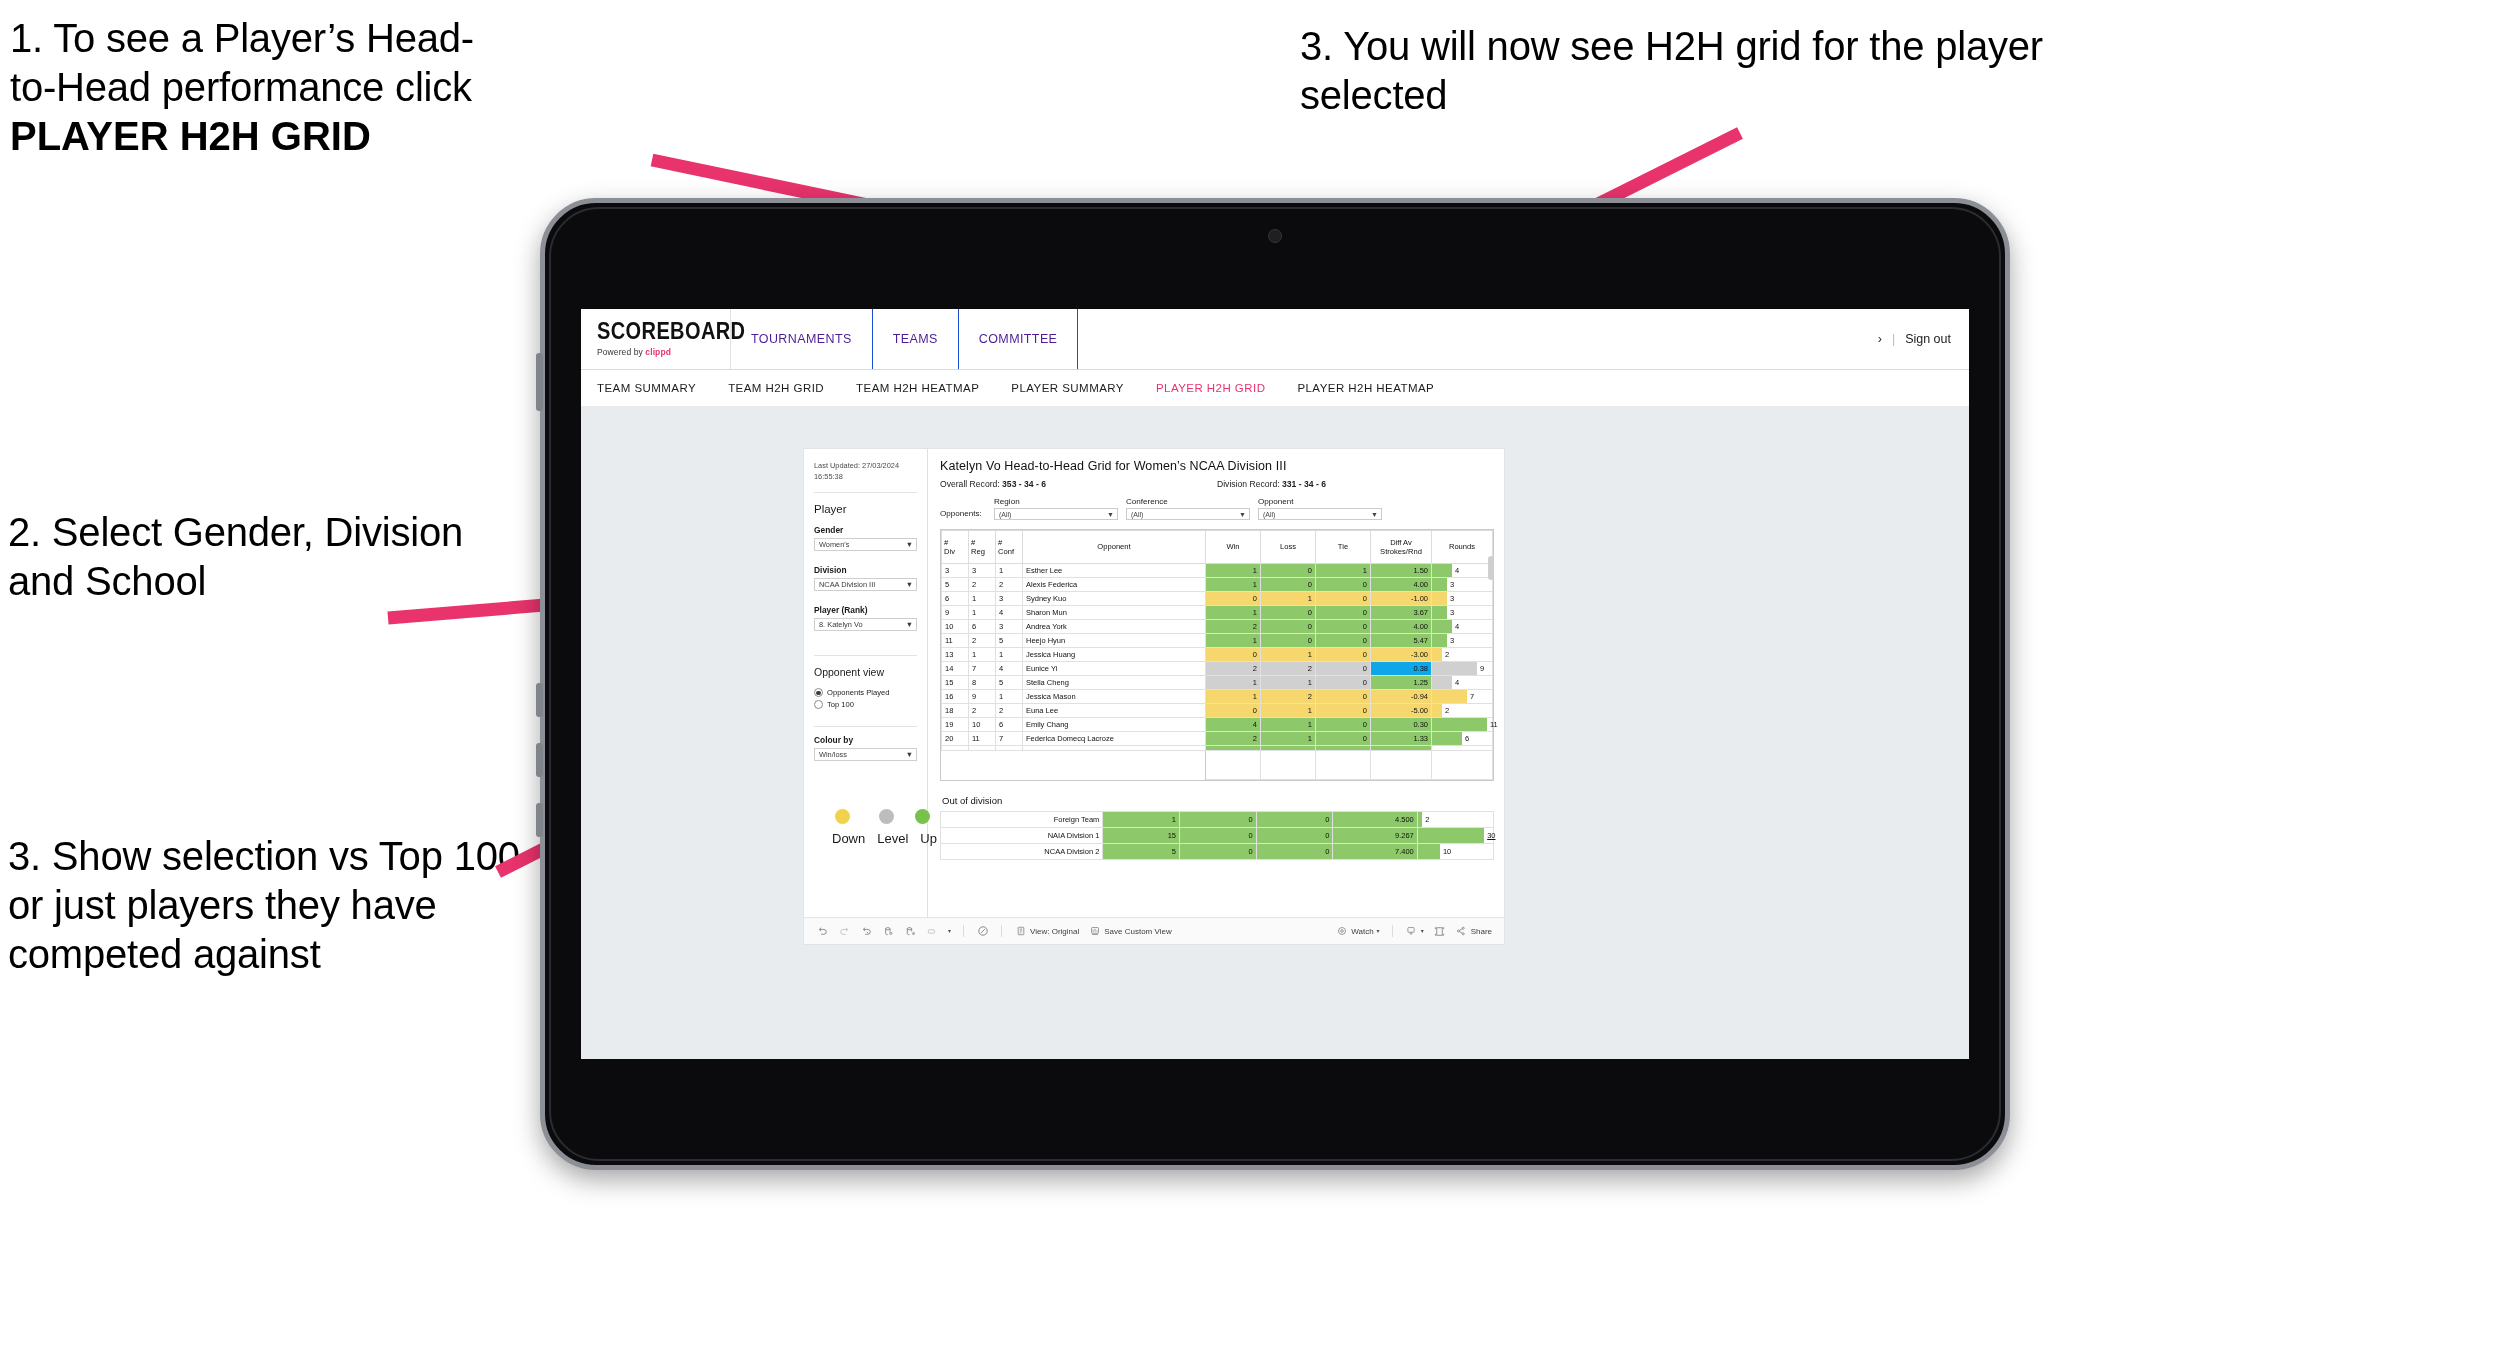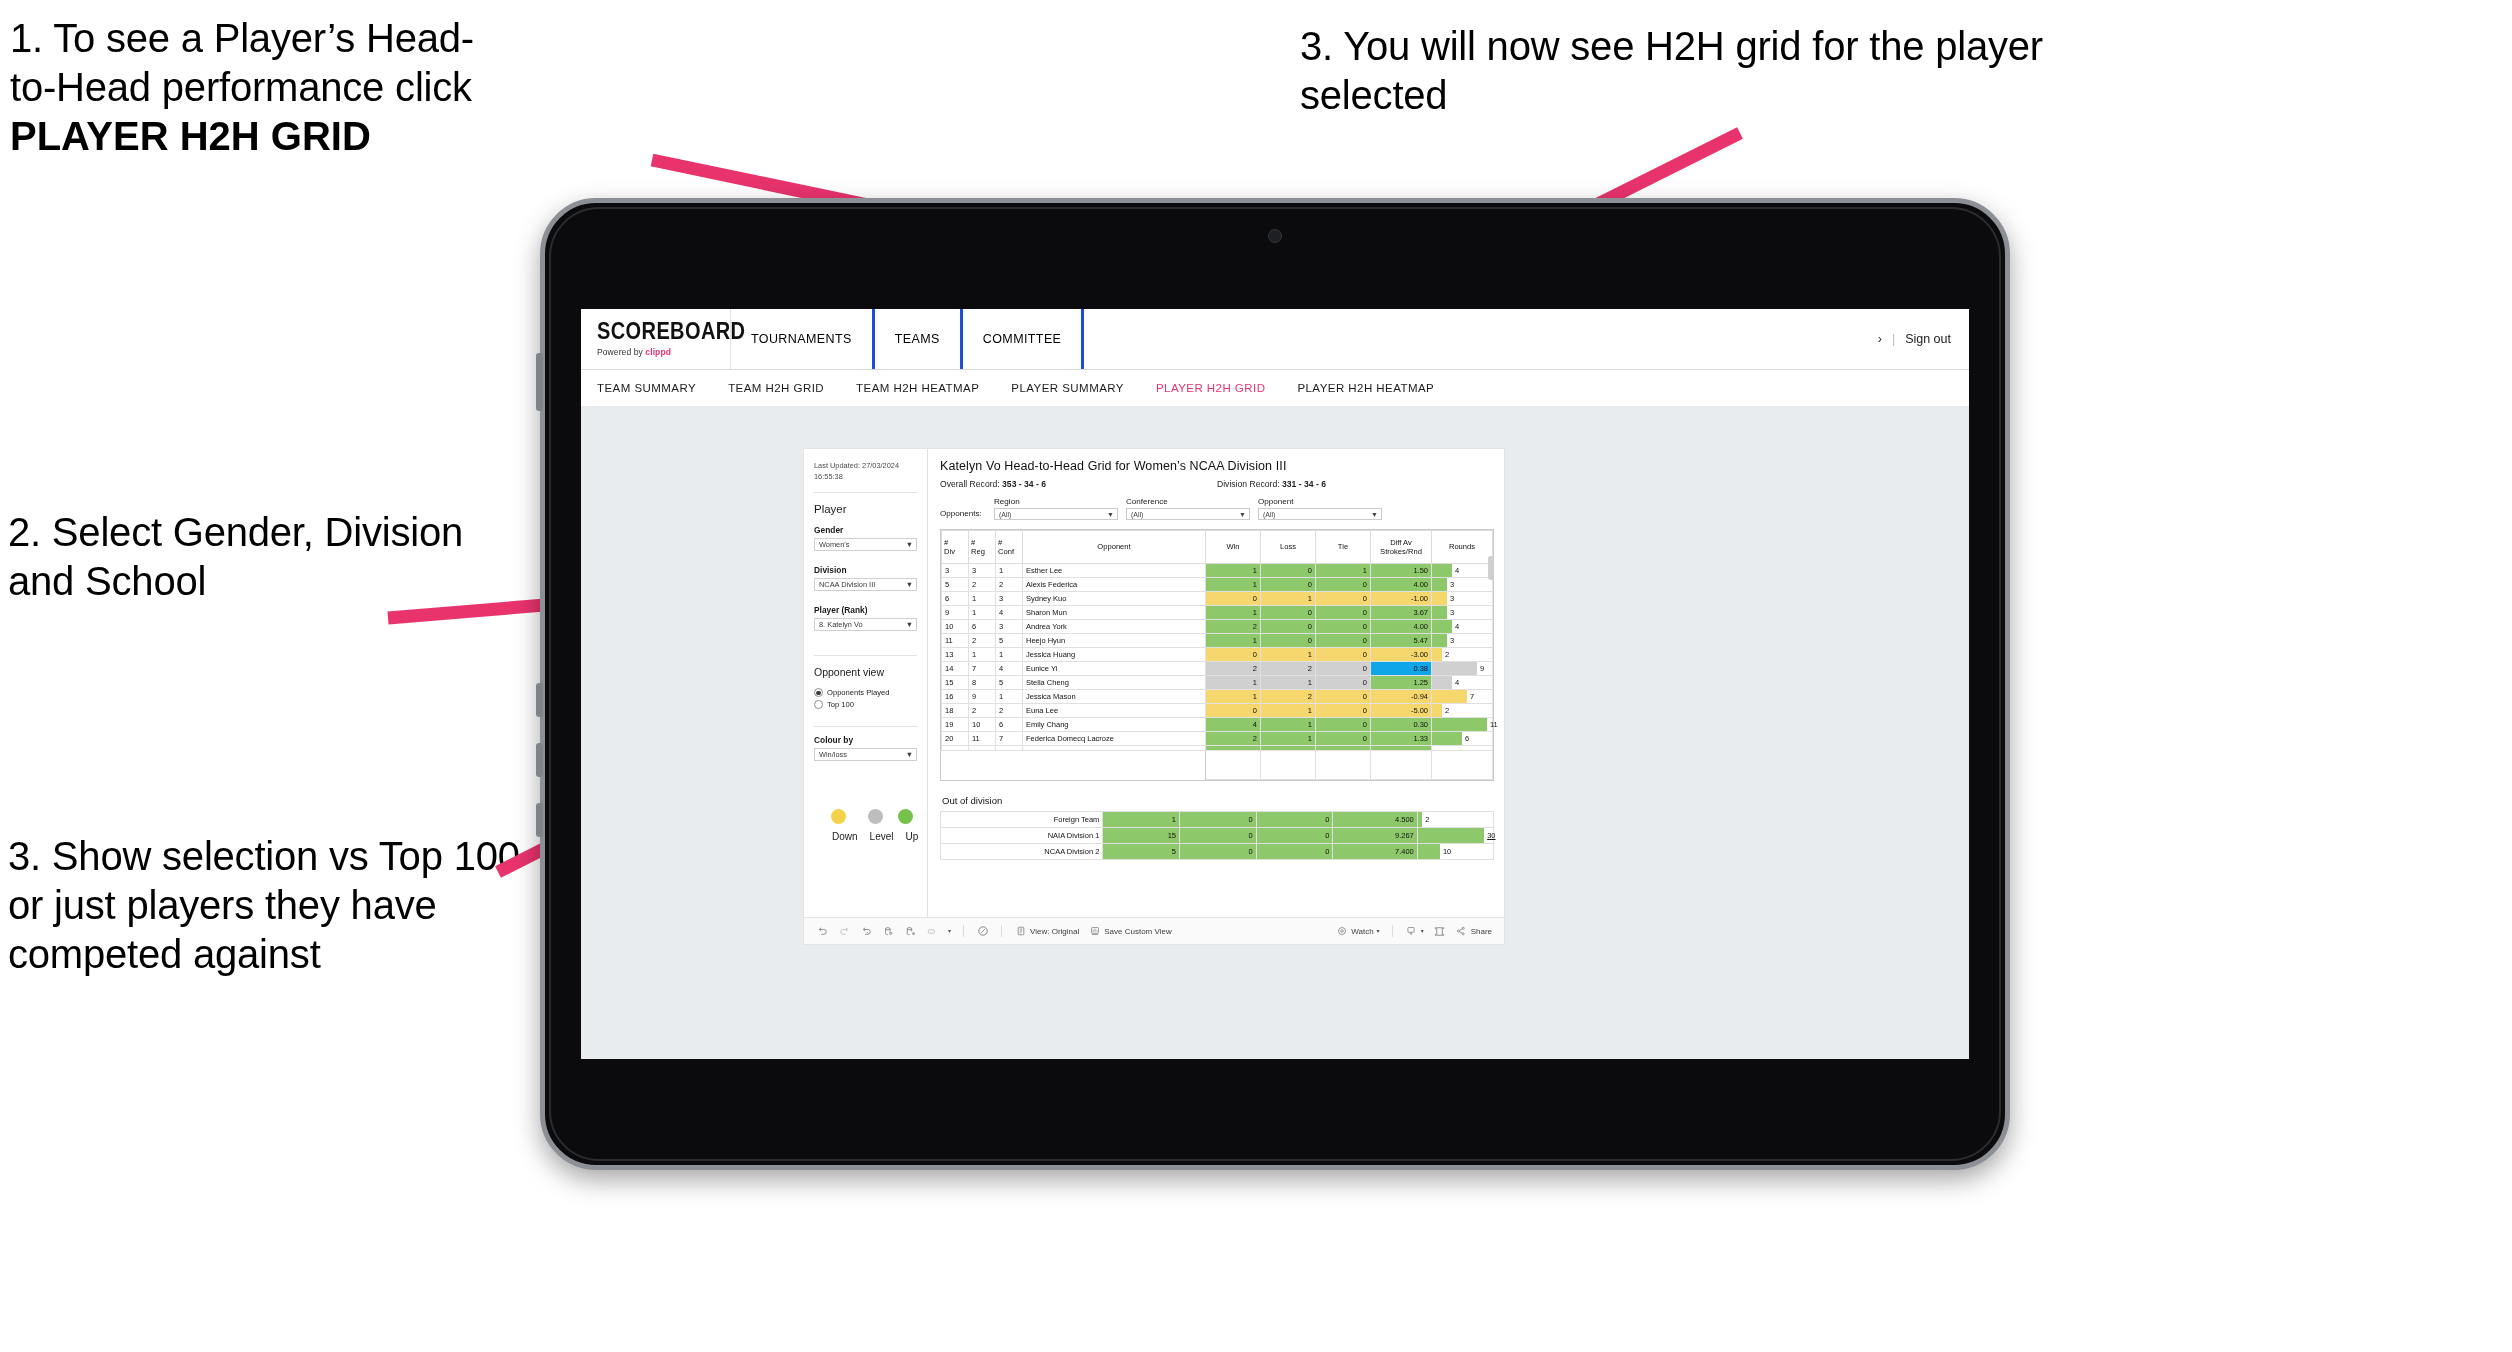--- a/index.html
+++ b/index.html
@@ -45,22 +45,22 @@
   }
 
   
   #topnav{height:60px;background:#fff;display:flex;align-items:stretch;border-bottom:1px solid #d9d9d9;}
   #logo-wrap{width:150px;display:flex;flex-direction:column;justify-content:center;padding-left:16px;
              border-right:1px solid #e2e2e2;box-sizing:border-box;}
   #logo-title{font-size:20px;font-weight:700;letter-spacing:.4px;line-height:1;color:#111;
               font-family:"Liberation Sans",sans-serif;transform:scaleY(1.18);transform-origin:left center;}
   #logo-sub{font-size:8.5px;color:#333;margin-top:6px;letter-spacing:.1px;}
   #logo-sub .brand{color:#e8336d;font-weight:700;}
-  .topnav-item{display:flex;align-items:center;padding:0 20px;font-size:12.5px;color:#000000;
-               letter-spacing:.4px;border-right:3px solid #1d4ed8;cursor:pointer;white-space:nowrap;}
+  .topnav-item{display:flex;align-items:center;padding:0 20px;font-size:12.5px;color:#4c1d95;
+               letter-spacing:.4px;border-right:1px solid #1d4ed8;cursor:pointer;white-space:nowrap;}
   #topnav-right{margin-left:auto;display:flex;align-items:center;padding-right:18px;gap:10px;
                 font-size:12.5px;color:#1c1c1c;}
   #topnav-right .sep{color:#bdbdbd;}
 
   
   #subnav{height:36px;background:#fff;display:flex;align-items:center;padding-left:16px;gap:0;
           border-bottom:1px solid #d4d4d4;}
   .subnav-item{font-size:11.5px;color:#1c1c1c;letter-spacing:.45px;padding:0 16px;cursor:pointer;white-space:nowrap;}
   .subnav-item:first-child{padding-left:0;}
   .subnav-item.active{color:#e8336d;}
@@ -83,21 +83,21 @@
           justify-content:space-between;padding:0 3px 0 4px;box-sizing:border-box;margin-bottom:14px;}
   .select span{font-size:7.4px;color:#3a3a3a;white-space:nowrap;overflow:hidden;}
   .caret{font-size:6px;color:#555;line-height:1;}
   .radio-row{display:flex;align-items:center;gap:4px;margin-bottom:3px;}
   .radio{width:7px;height:7px;border-radius:50%;border:1px solid #8a8a8a;background:#fff;position:relative;flex:none;}
   .radio.on:after{content:"";position:absolute;inset:1.4px;border-radius:50%;background:#3b3b3b;}
   .radio-lbl{font-size:7.6px;color:#222;}
   .legend{display:flex;justify-content:space-between;padding:0 6px;margin-top:34px;}
   .legend-col{display:flex;flex-direction:column;align-items:center;gap:7px;}
   .dot{width:15px;height:15px;border-radius:50%;}
-  .legend-lbl{font-size:10px;color:#1a1a1a;padding-left:12px;}
+  .legend-lbl{font-size:13px;color:#1a1a1a;padding-left:12px;}
 
   
   #main{flex:1;min-width:0;padding:10px 10px 0 12px;box-sizing:border-box;position:relative;overflow:hidden;}
   #viz-title{font-size:12.5px;color:#111;letter-spacing:.1px;}
   #records{display:flex;margin-top:6px;font-size:8.6px;color:#222;}
   #records .rec{width:50%;}
   #records b{font-weight:700;}
   #filters{display:flex;align-items:flex-end;gap:8px;margin-top:8px;}
   #filters .lead{font-size:8.1px;color:#222;padding-bottom:2px;width:46px;flex:none;}
   .filt{width:124px;}

